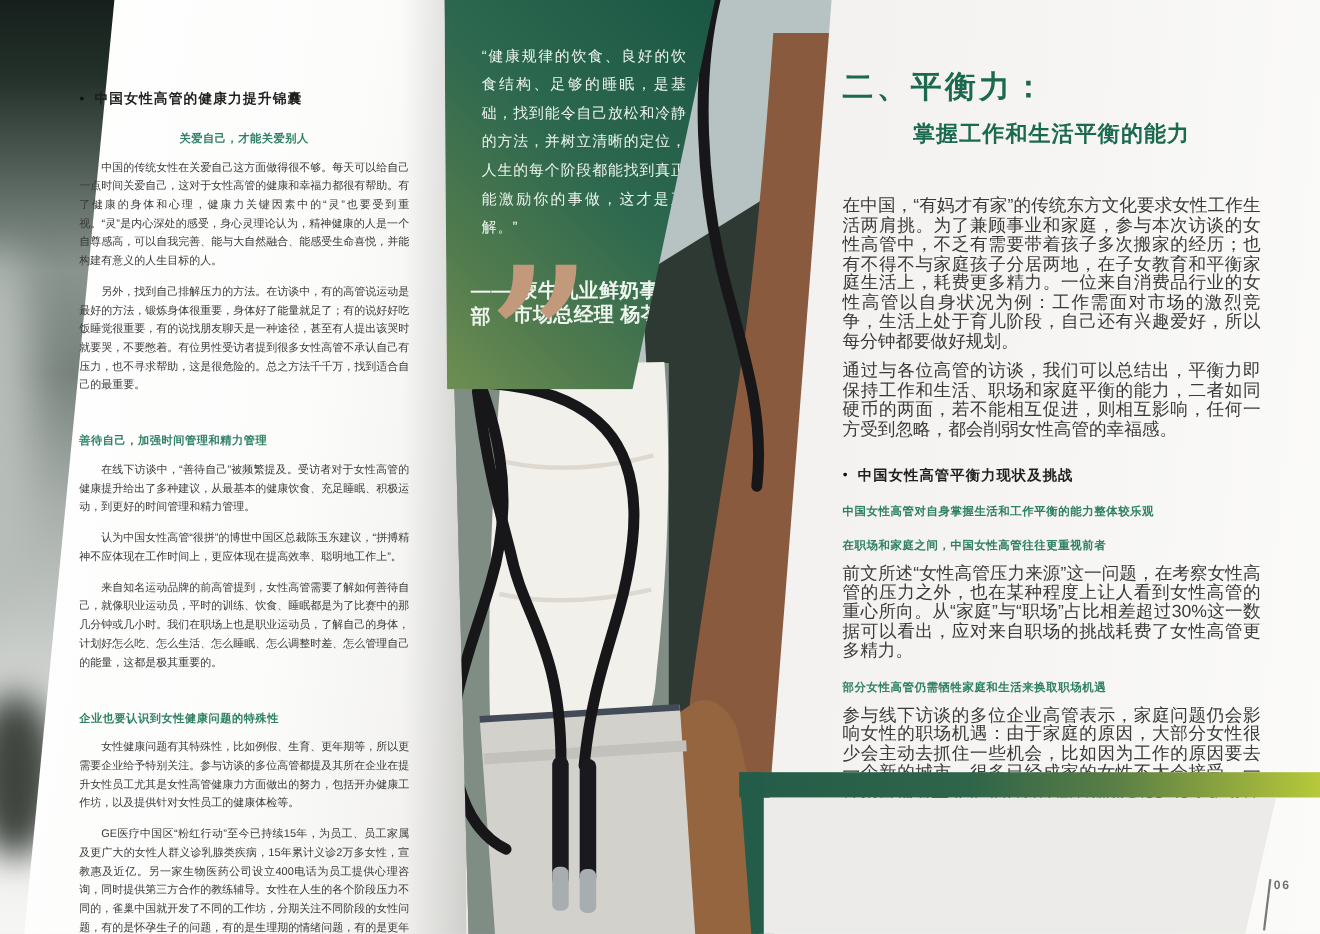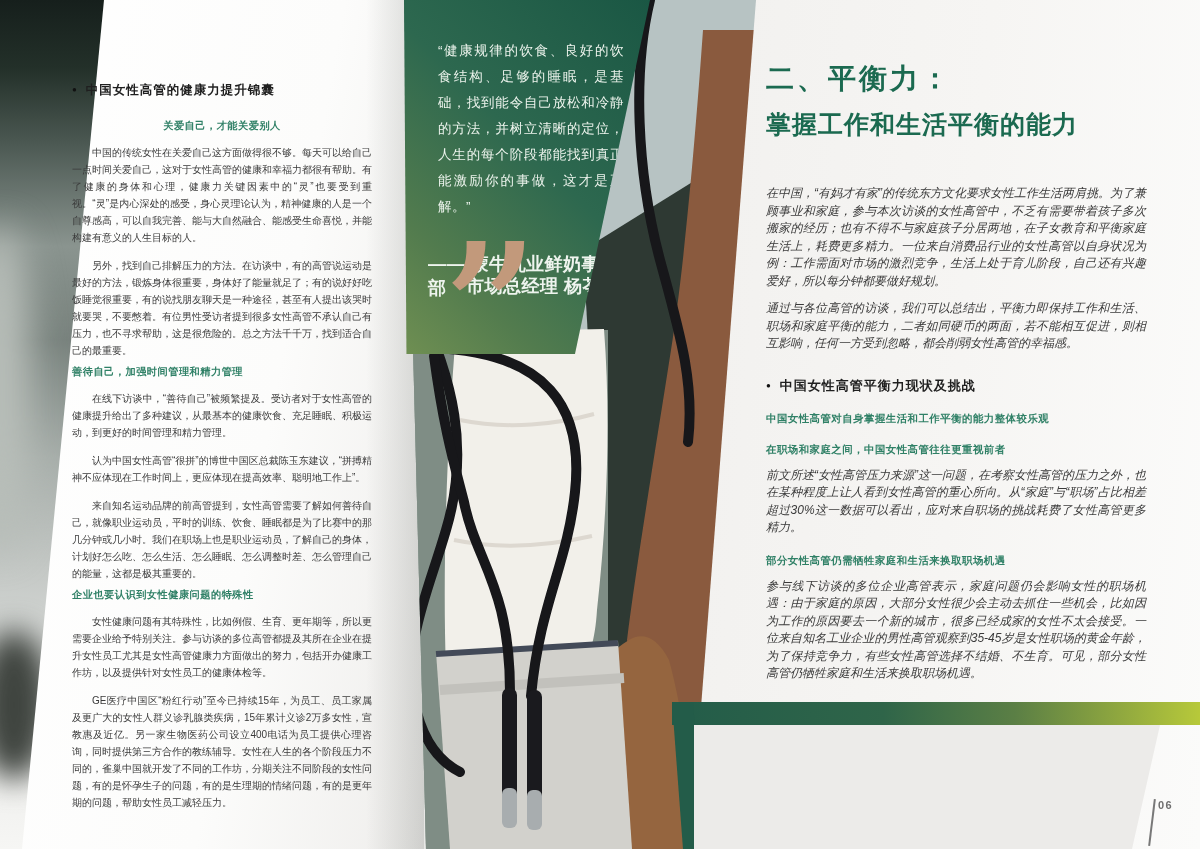--- a/index.html
+++ b/index.html
@@ -18,21 +18,21 @@
 
   
   .left-page{left:0;top:0;width:424px;height:849px;
     clip-path:polygon(104px 0,424px 0,424px 849px,22px 849px);
     background:linear-gradient(100deg,#ffffff 0%,#fcfcfb 60%,#eeedeb 100%);}
   .left-fold{left:366px;top:0;width:58px;height:849px;
     background:linear-gradient(to right,rgba(110,115,110,0),rgba(95,100,95,.22));}
   .left-text{left:72px;top:82px;width:300px;}
   .sec-head{font-size:12.5px;font-weight:bold;color:#1f1f1f;letter-spacing:1px;}
   .bullet{font-size:8px;vertical-align:2px;margin-right:8px;color:#111;}
-  .green-sub{margin-top:6px;font-size:10.2px;font-weight:bold;color:#2f8066;letter-spacing:.5px;}
+  .green-sub{margin-top:35px;font-size:10.2px;font-weight:bold;color:#2f8066;letter-spacing:.5px;}
   .left-text .green-sub.first{margin-top:20px;text-align:center;}
   .body-p{margin:11px 0 0 0;font-size:10px;line-height:17px;color:#3a3a3a;
     text-align:justify;word-break:break-all;text-indent:2em;}
 
   
   .photo{left:398px;top:0;width:362px;height:849px;
     clip-path:polygon(6px 0,360px 0,292px 849px,28px 849px);background:#95a39c;}
 
   
   .quote-box{left:404px;top:0;width:246px;height:354px;
@@ -46,22 +46,22 @@
     font-size:18px;font-weight:bold;letter-spacing:.5px;}
   .qmark{position:absolute;left:34px;top:218px;font-family:"DejaVu Serif","Liberation Serif",serif;
     font-size:200px;line-height:1;color:#c2997b;letter-spacing:-18px;}
 
   
   .right-page{left:648px;top:0;width:552px;height:849px;
     clip-path:polygon(108px 0,552px 0,552px 849px,42px 849px);
     background:linear-gradient(95deg,#e7e5e3 0%,#f2f1ef 10%,#f6f5f3 55%,#fbfbfa 100%);}
   .right-text{left:766px;top:60px;width:380px;}
   .chapter-title{font-size:28px;font-weight:bold;color:#1b6a50;letter-spacing:3px;}
-  .chapter-subtitle{margin-top:10px;font-size:25px;font-weight:bold;color:#1b6a50;letter-spacing:1px;}
-  .right-text .body-p{font-size:12px;line-height:17.5px;text-indent:0;margin-top:10px;font-style:italic;}
+  .chapter-subtitle{margin-top:10px;font-size:20px;font-weight:bold;color:#1b6a50;letter-spacing:1px;text-align:center;}
+  .right-text .body-p{font-size:16px;line-height:17.5px;text-indent:0;margin-top:10px;}
   .right-text .body-p.lead{margin-top:44px;}
   .right-text .sec-head{margin-top:24px;font-size:13px;}
   .right-text .green-sub{margin-top:17px;font-size:10.4px;}
 
   
   .frame-hbar{left:672px;top:702px;width:528px;height:23px;
     background:linear-gradient(90deg,#235c49 0%,#2f6549 40%,#5b7f45 65%,#90a83f 85%,#b7c93a 100%);}
   .frame-vbar{left:672px;top:702px;width:34px;height:147px;background:#235c49;
     clip-path:polygon(0 0,21px 0,32px 147px,11px 147px);}
   .gray-panel{left:694px;top:725px;width:466px;height:124px;background:#ecebe9;

